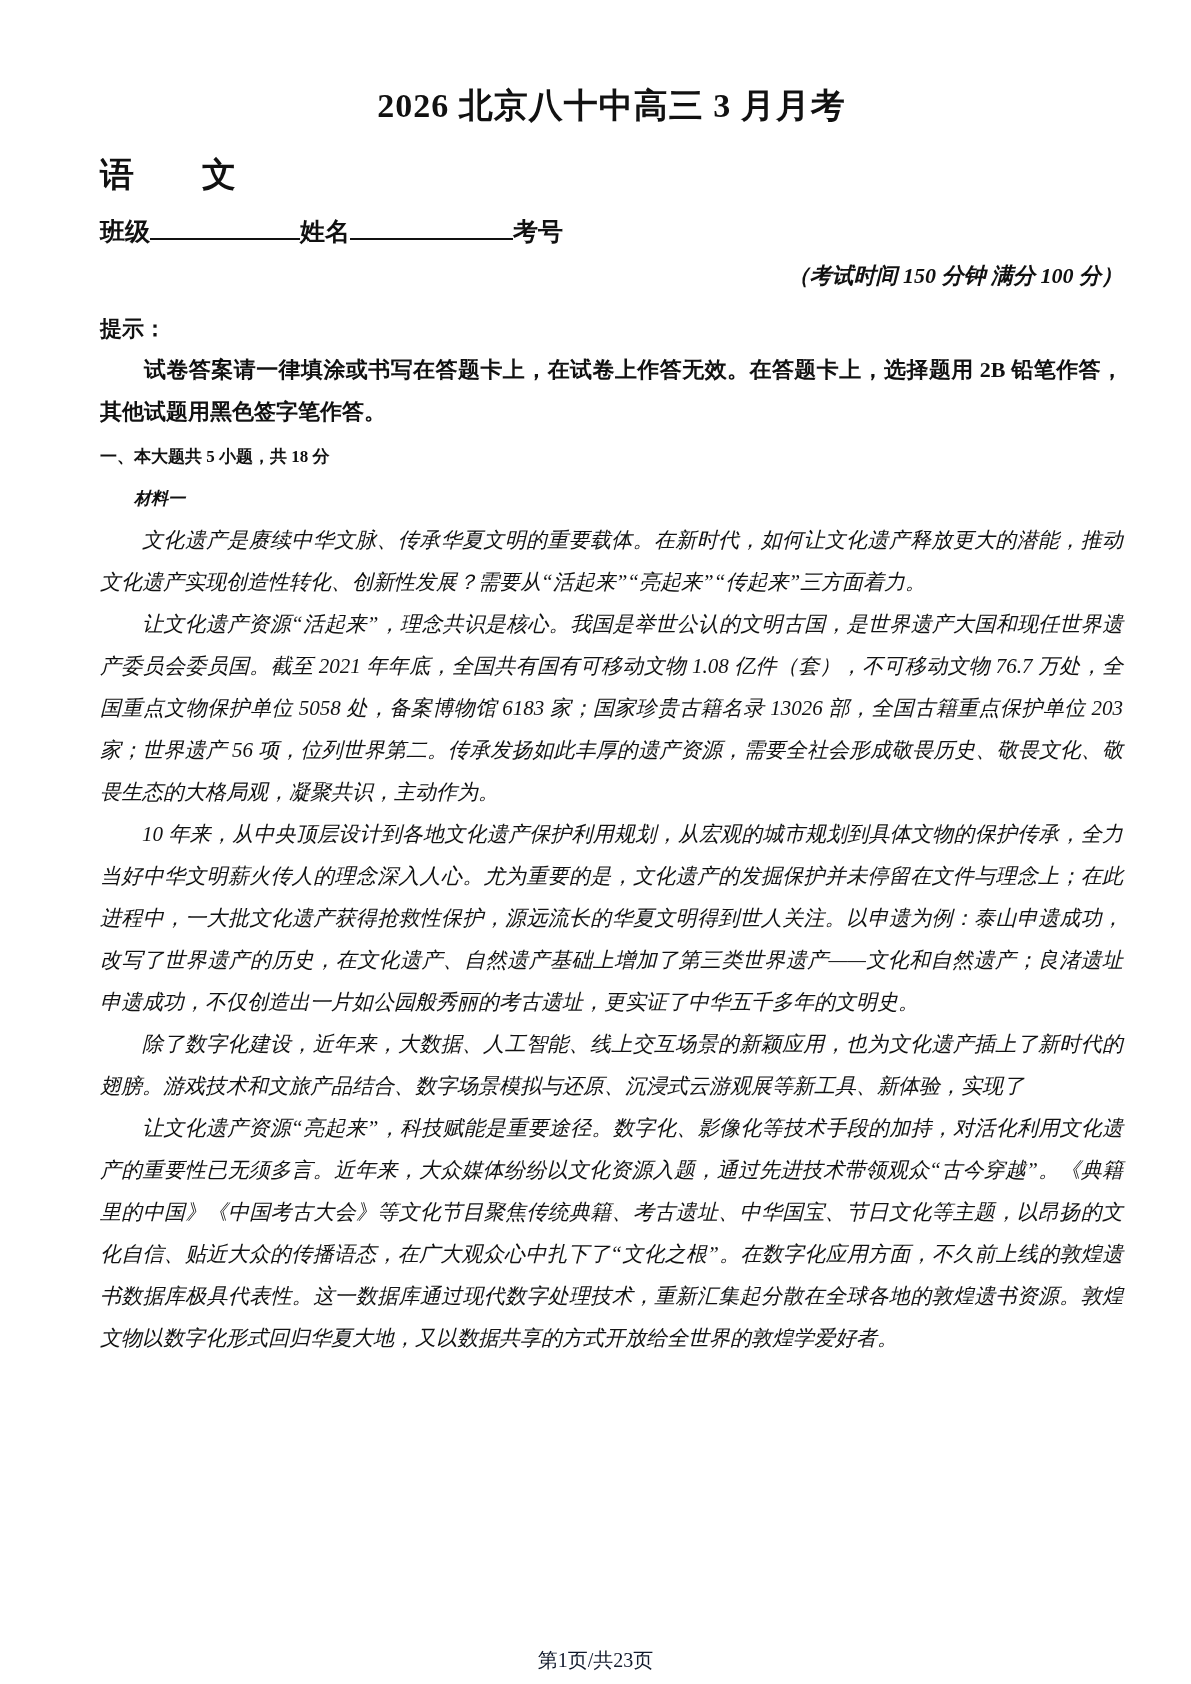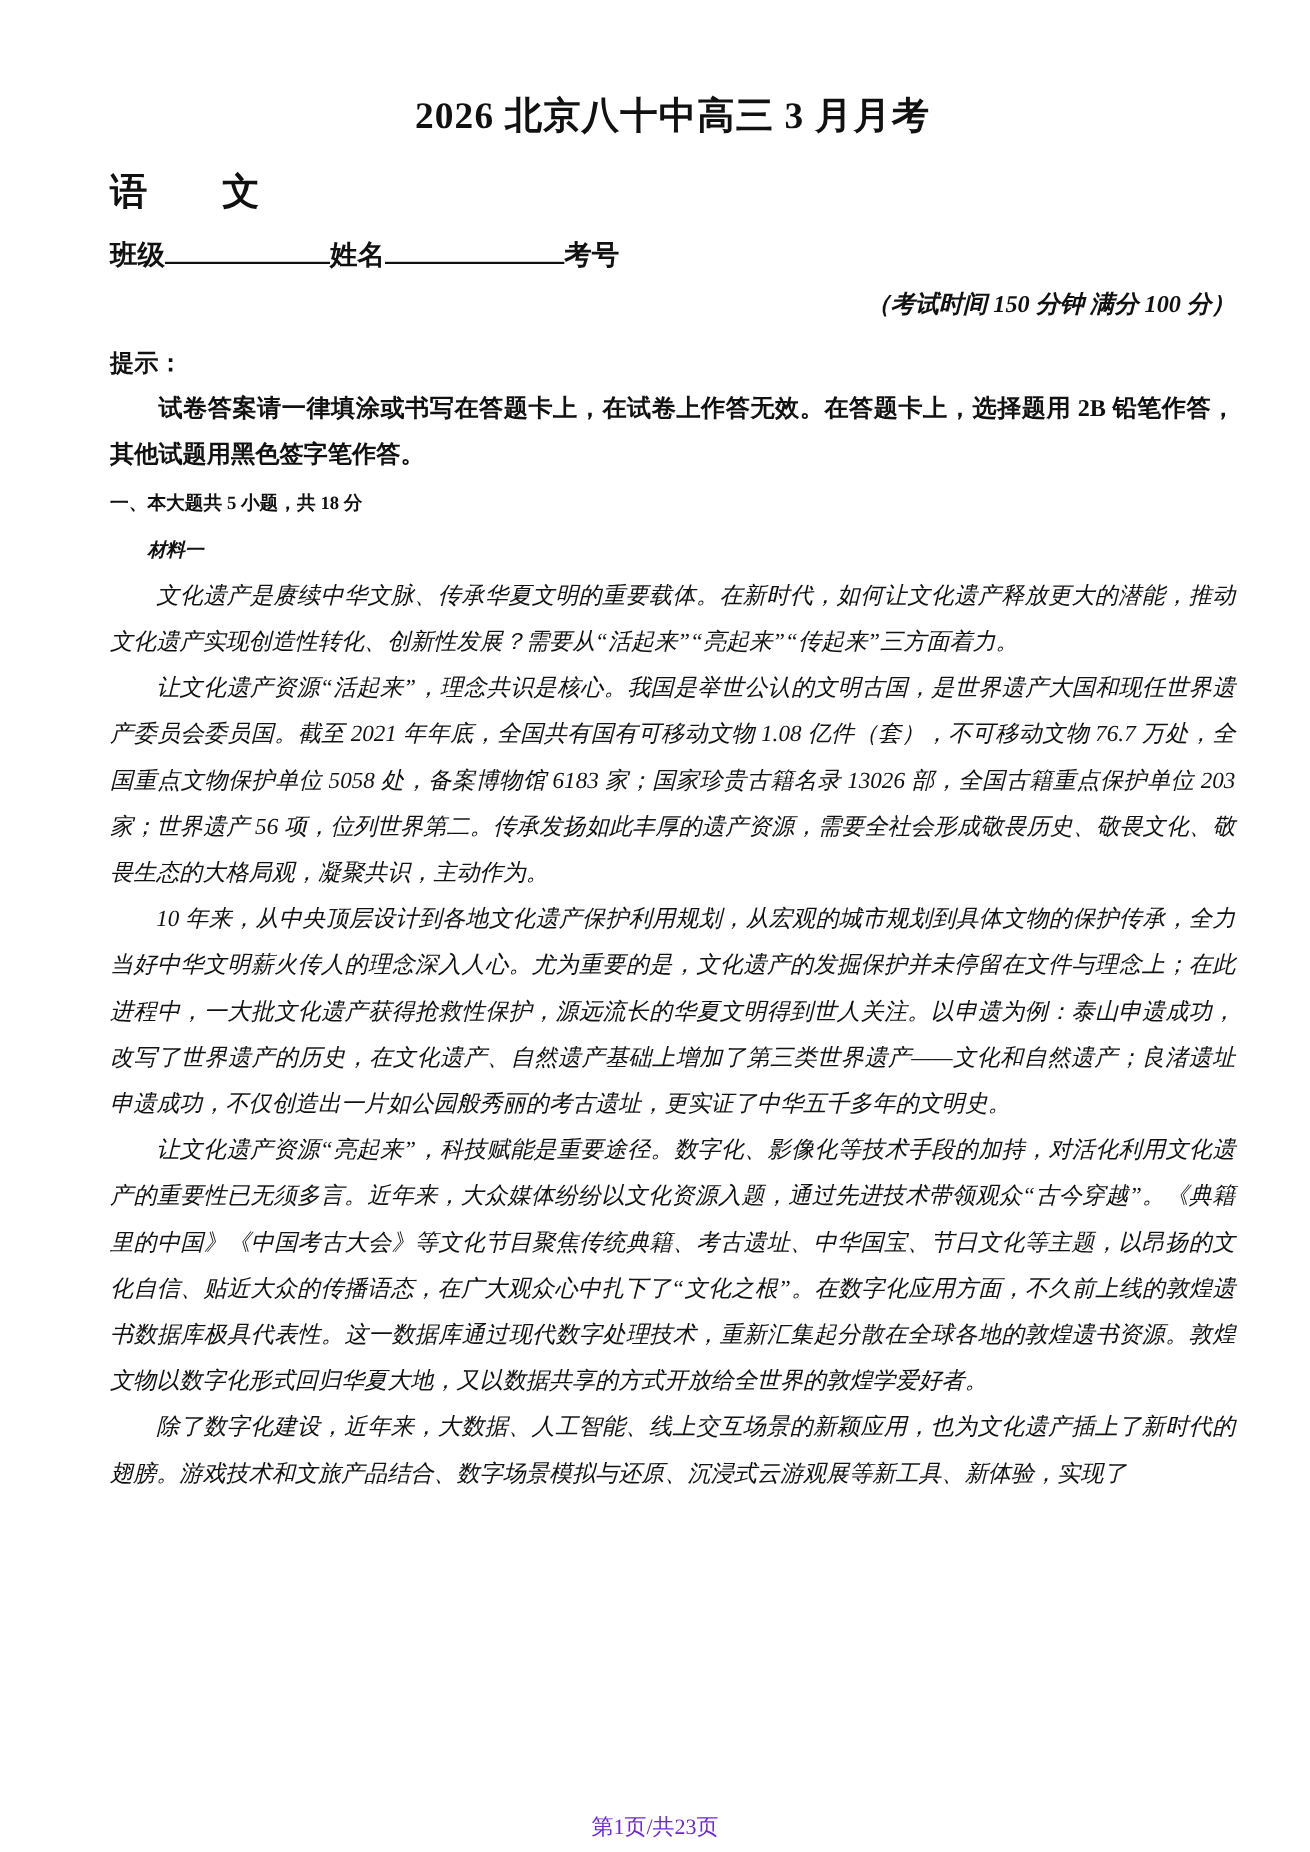--- a/index.html
+++ b/index.html
@@ -98,21 +98,21 @@
     text-align: justify;
     text-justify: inter-ideograph;
   }
   .page-footer {
     position: absolute;
     left: 0;
     right: 0;
     bottom: 10px;
     text-align: center;
     font-size: 20px;
-    color: #6d28d9;
+    color: #0f172a;
     margin-top: 36px;
   }
 </style>
 </head>
 <body>
 
 <div class="content">
 
   <h1 class="doc-title">2026 北京八十中高三 3 月月考</h1>
 
@@ -129,19 +129,19 @@
   <p class="notice-text">试卷答案请一律填涂或书写在答题卡上，在试卷上作答无效。在答题卡上，选择题用 2B 铅笔作答，其他试题用黑色签字笔作答。</p>
 
   <div class="section-heading">一、本大题共 5 小题，共 18 分</div>
 
 
   <div class="material">
     <div class="material-heading">材料一</div>
     <p>文化遗产是赓续中华文脉、传承华夏文明的重要载体。在新时代，如何让文化遗产释放更大的潜能，推动文化遗产实现创造性转化、创新性发展？需要从“活起来”“亮起来”“传起来”三方面着力。</p>
     <p>让文化遗产资源“活起来”，理念共识是核心。我国是举世公认的文明古国，是世界遗产大国和现任世界遗产委员会委员国。截至 2021 年年底，全国共有国有可移动文物 1.08 亿件（套），不可移动文物 76.7 万处，全国重点文物保护单位 5058 处，备案博物馆 6183 家；国家珍贵古籍名录 13026 部，全国古籍重点保护单位 203 家；世界遗产 56 项，位列世界第二。传承发扬如此丰厚的遗产资源，需要全社会形成敬畏历史、敬畏文化、敬畏生态的大格局观，凝聚共识，主动作为。</p>
     <p>10 年来，从中央顶层设计到各地文化遗产保护利用规划，从宏观的城市规划到具体文物的保护传承，全力当好中华文明薪火传人的理念深入人心。尤为重要的是，文化遗产的发掘保护并未停留在文件与理念上；在此进程中，一大批文化遗产获得抢救性保护，源远流长的华夏文明得到世人关注。以申遗为例：泰山申遗成功，改写了世界遗产的历史，在文化遗产、自然遗产基础上增加了第三类世界遗产——文化和自然遗产；良渚遗址申遗成功，不仅创造出一片如公园般秀丽的考古遗址，更实证了中华五千多年的文明史。</p>
+    <p>除了数字化建设，近年来，大数据、人工智能、线上交互场景的新颖应用，也为文化遗产插上了新时代的翅膀。游戏技术和文旅产品结合、数字场景模拟与还原、沉浸式云游观展等新工具、新体验，实现了</p>
     <p>让文化遗产资源“亮起来”，科技赋能是重要途径。数字化、影像化等技术手段的加持，对活化利用文化遗产的重要性已无须多言。近年来，大众媒体纷纷以文化资源入题，通过先进技术带领观众“古今穿越”。《典籍里的中国》《中国考古大会》等文化节目聚焦传统典籍、考古遗址、中华国宝、节日文化等主题，以昂扬的文化自信、贴近大众的传播语态，在广大观众心中扎下了“文化之根”。在数字化应用方面，不久前上线的敦煌遗书数据库极具代表性。这一数据库通过现代数字处理技术，重新汇集起分散在全球各地的敦煌遗书资源。敦煌文物以数字化形式回归华夏大地，又以数据共享的方式开放给全世界的敦煌学爱好者。</p>
-    <p>除了数字化建设，近年来，大数据、人工智能、线上交互场景的新颖应用，也为文化遗产插上了新时代的翅膀。游戏技术和文旅产品结合、数字场景模拟与还原、沉浸式云游观展等新工具、新体验，实现了</p>
   </div>
 
 </div>
 
 <div class="page-footer">第1页/共23页</div>
 
 </body></html>

